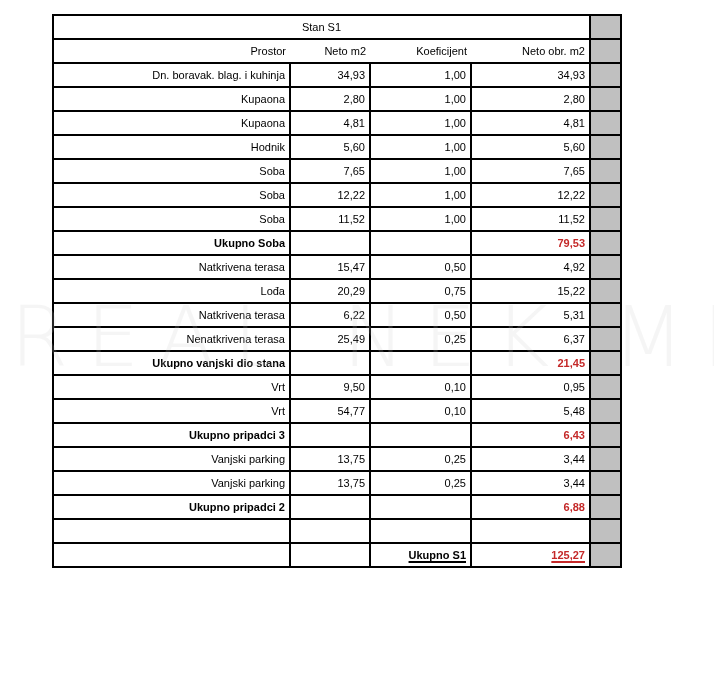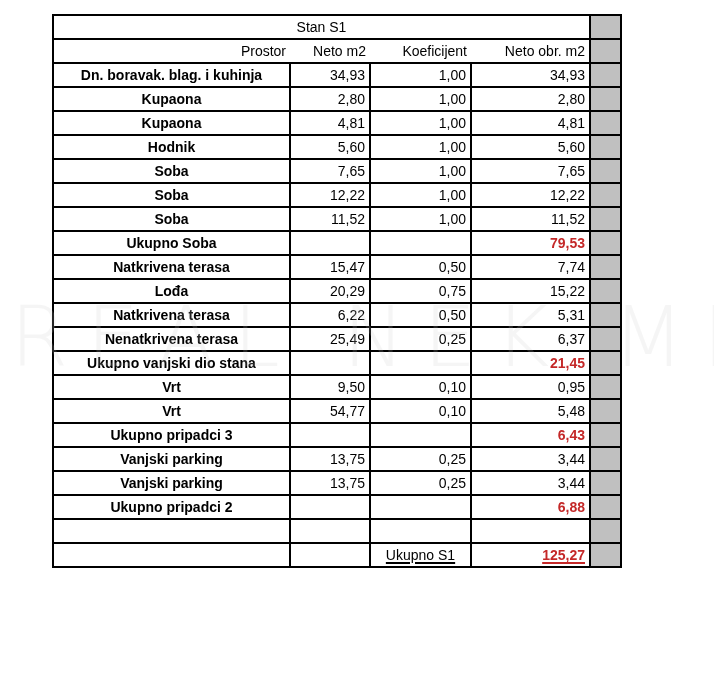--- a/index.html
+++ b/index.html
@@ -30,21 +30,21 @@
       z-index: 5;
       padding-left: 10px;
       font-family: "DejaVu Sans", sans-serif;
     }
     .sheet {
       position: absolute;
       left: 52px;
       top: 14px;
       border-collapse: collapse;
       table-layout: fixed;
-      font-size: 14px;
+      font-size: 11px;
     }
     .sheet td {
       height: 22px;
       padding: 0 4px;
       border: 2px solid #000;
       white-space: nowrap;
       overflow: hidden;
       line-height: 20px;
       color: #000;
     }
@@ -75,24 +75,24 @@
       background: #c0c0c0;
       padding: 0 !important;
     }
     .u {
       text-decoration: underline;
       text-decoration-thickness: 2px;
       text-underline-offset: 2px;
     }
     .total-label {
       color: #c42828;
-      font-weight: normal;
-      text-align: center;
-    }
-    .label { text-align: center; font-weight: bold; }
+      font-weight: bold;
+      text-align: right;
+    }
+    .label { text-align: right; }
   </style>
 </head>
 <body>
 
 <div class="watermark">REAL NEK MEDIA</div>
 
 <table class="sheet">
   <colgroup>
     <col class="c1">
       <col class="c2">
@@ -165,21 +165,21 @@
         <td class="label bold">Ukupno Soba</td>
         <td class="num"></td>
         <td class="num"></td>
         <td class="num bold">79,53</td>
         <td class="grey"></td>
       </tr>
       <tr>
         <td class="label">Natkrivena terasa</td>
         <td class="num">15,47</td>
         <td class="num">0,50</td>
-        <td class="num">7,74</td>
+        <td class="num">4,92</td>
         <td class="grey"></td>
       </tr>
       <tr>
         <td class="label">Lođa</td>
         <td class="num">20,29</td>
         <td class="num">0,75</td>
         <td class="num">15,22</td>
         <td class="grey"></td>
       </tr>
       <tr>

